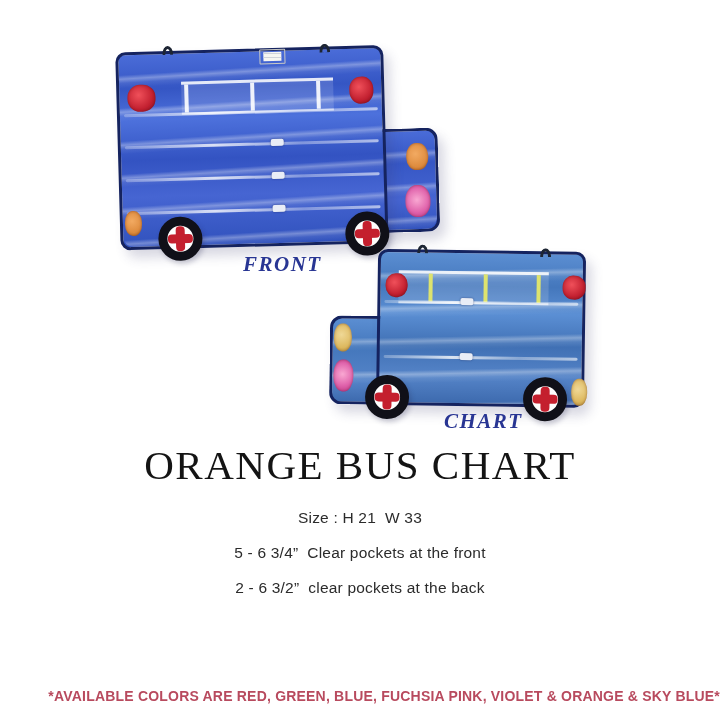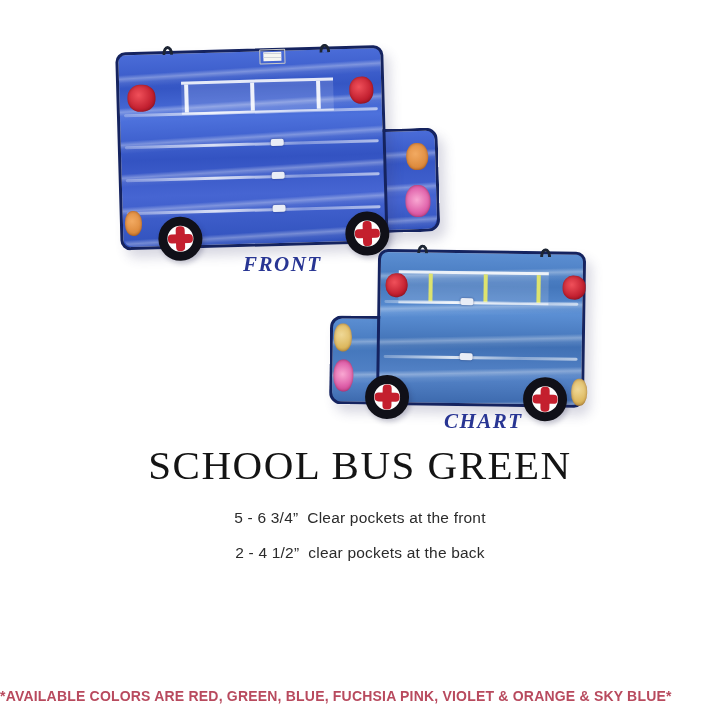--- a/index.html
+++ b/index.html
@@ -95,21 +95,21 @@
     position:absolute;top:441px;left:0;width:100%;margin:0;text-align:center;
     font-family:"Liberation Serif",serif;font-weight:400;font-size:41px;
     letter-spacing:1.5px;color:#141414;white-space:nowrap;
   }
   .details{position:absolute;top:500px;left:0;width:100%;}
   .details p{
     margin:0;height:35px;line-height:35px;text-align:center;white-space:pre;
     font-size:15.5px;color:#2b2b2b;letter-spacing:.2px;
   }
   .note{
-    position:absolute;top:688px;left:0;width:100%;text-align:left;white-space:nowrap;
+    position:absolute;top:688px;left:0;width:100%;text-align:right;white-space:nowrap;
     font-size:14px;letter-spacing:.2px;color:#b84a5e;font-weight:700;
   }
 </style>
 </head>
 <body>
 
 <div class="scene">
 
   <div class="bus front-bus">
     <div class="loop" style="left:53px;top:3px;"></div>
@@ -180,22 +180,23 @@
     <div class="wheel" style="left:44px;top:136px;">
         <span class="hub-dot"></span>
       </div>
     <div class="wheel" style="left:202px;top:136px;">
         <span class="hub-dot"></span>
       </div>
   </div>
 
   <div class="view-label" style="left:444px;top:409px;">CHART</div>
 
-  <h1 class="title">SCHOOL BUS GREEN</h1>
+  <h1 class="title">ORANGE BUS CHART</h1>
 
   <div class="details">
+    <p>Size : H 21  W 33</p>
     <p>5 - 6 3/4”  Clear pockets at the front</p>
-    <p>2 - 4 1/2”  clear pockets at the back</p>
+    <p>2 - 6 3/2”  clear pockets at the back</p>
   </div>
 
   <div class="note">*AVAILABLE COLORS ARE RED, GREEN, BLUE, FUCHSIA PINK, VIOLET &amp; ORANGE &amp; SKY BLUE*</div>
 
 </div>
 
 </body></html>

